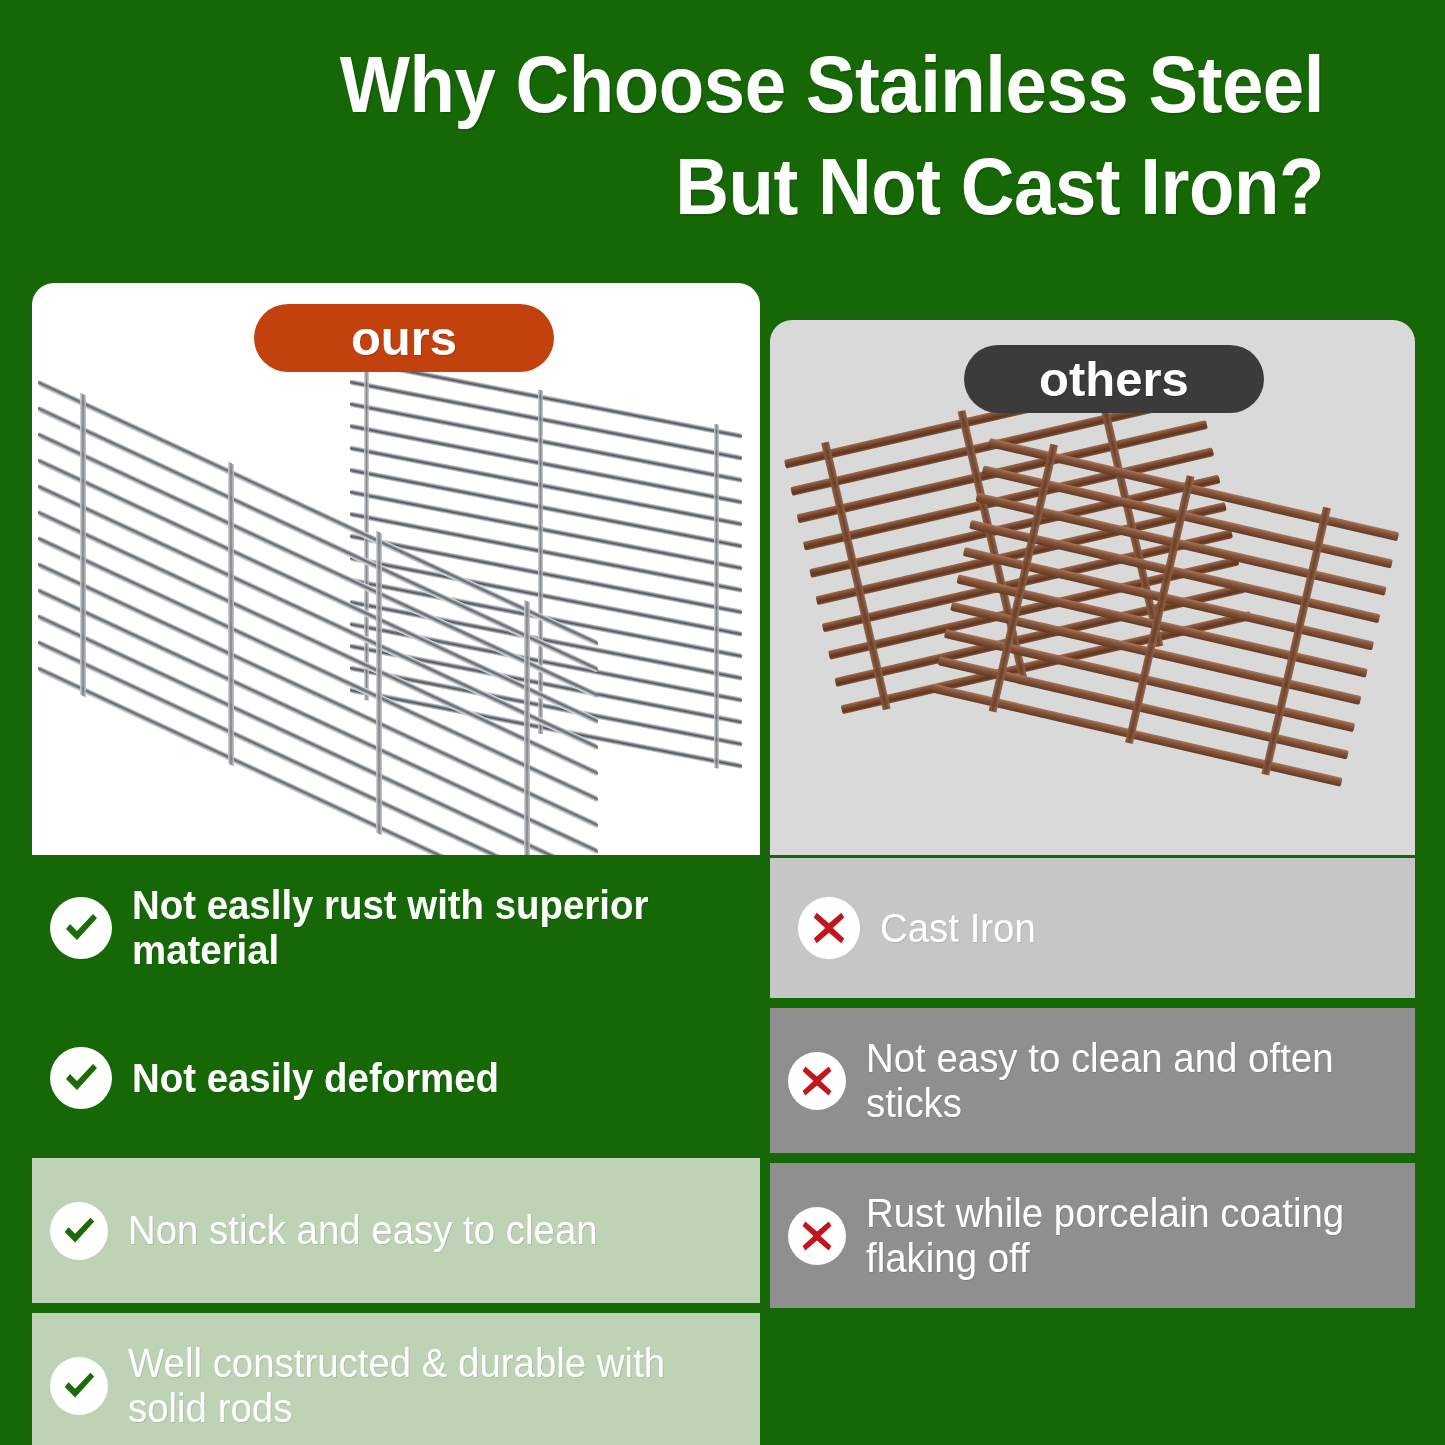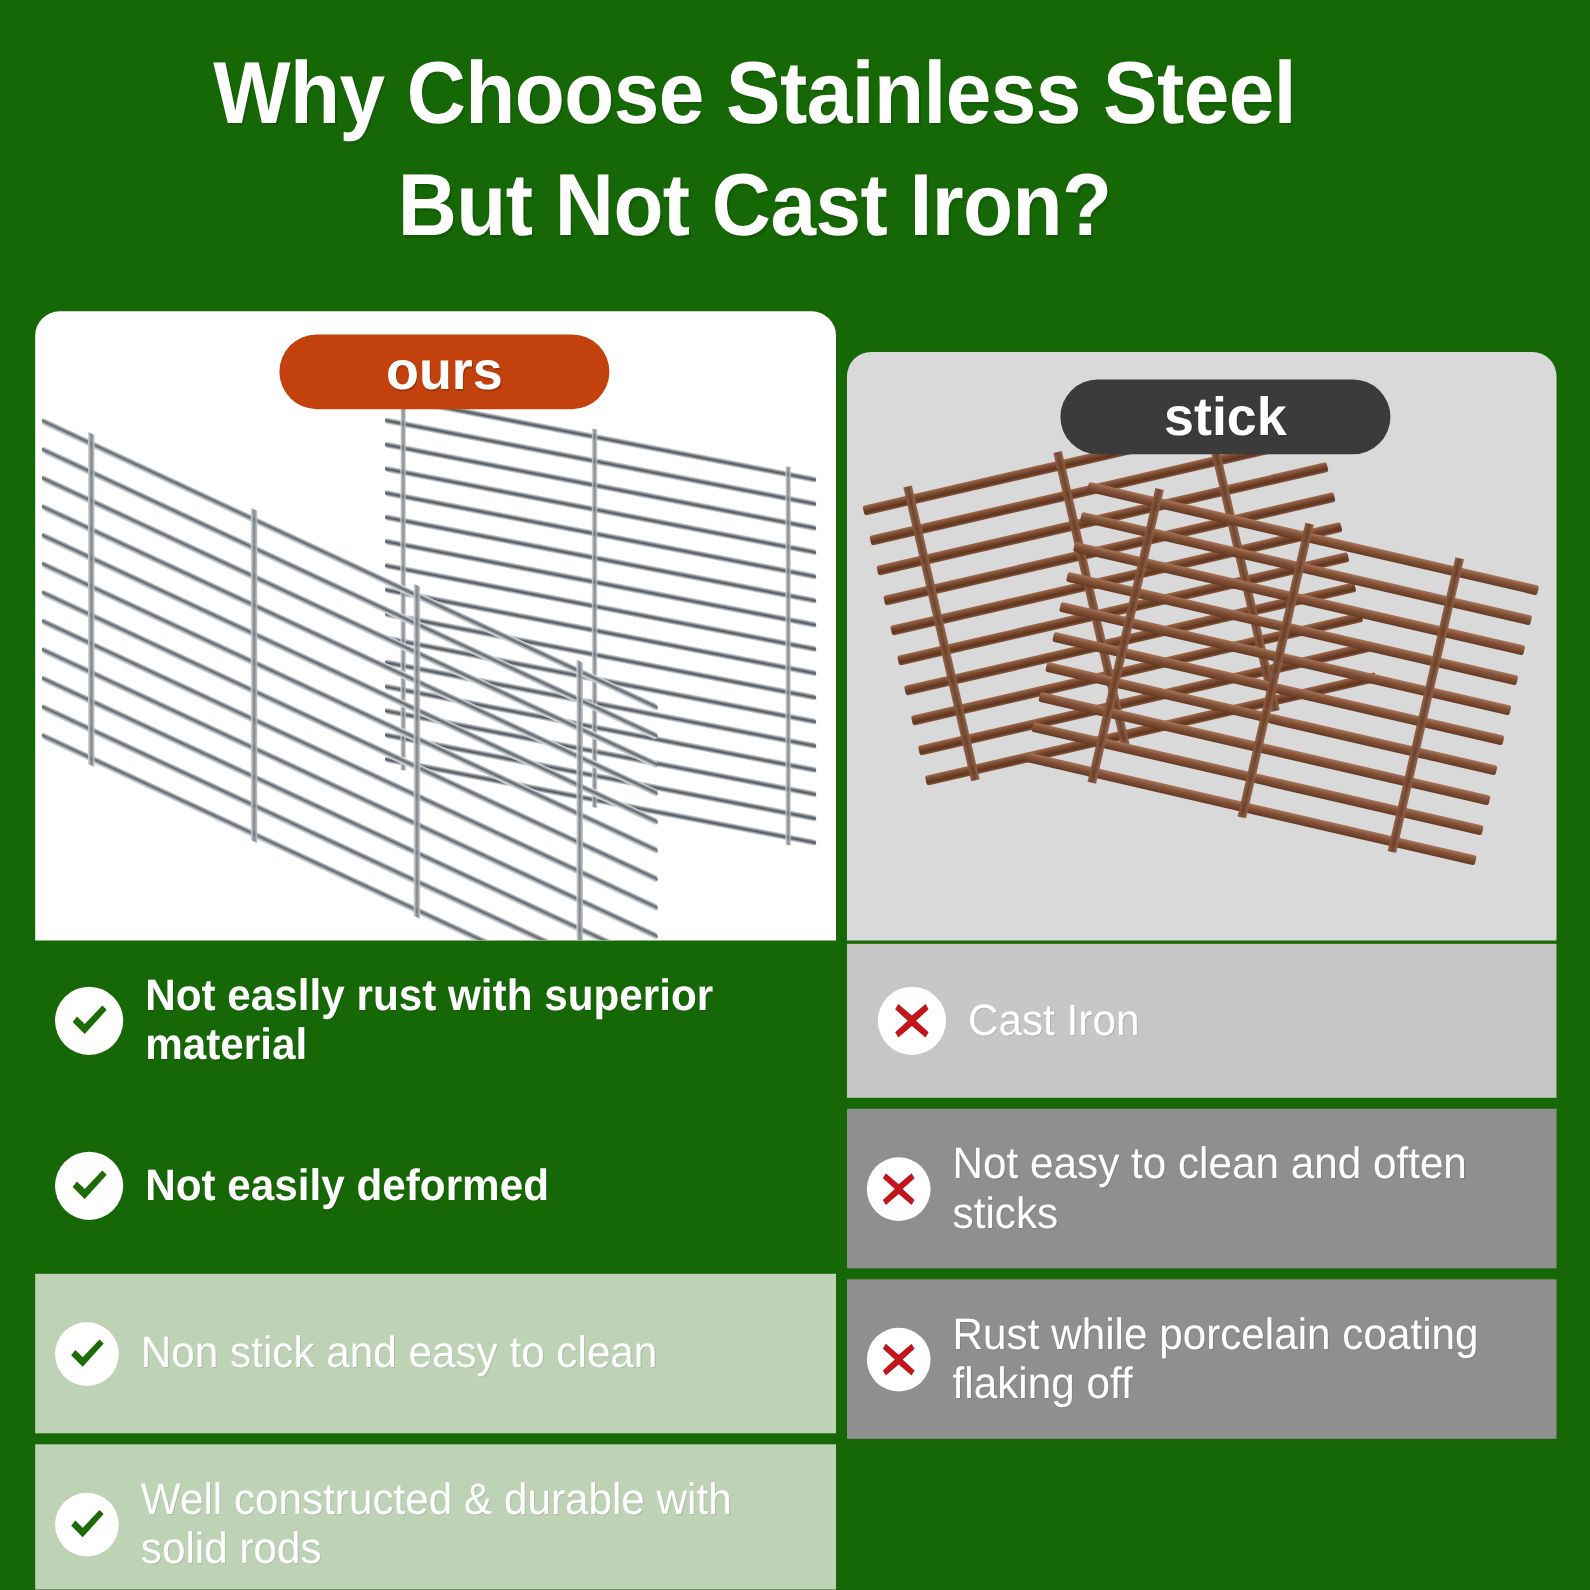--- a/index.html
+++ b/index.html
@@ -14,21 +14,21 @@
     overflow: hidden;
     position: relative;
   }
 
   
   .title-block {
     position: absolute;
     top: 34px;
     left: 0;
     width: 1372px;
-    text-align: center;
+    text-align: right;
     color: #ffffff;
   }
   .title-line {
     font-size: 80px;
     line-height: 1.28;
     font-weight: bold;
     letter-spacing: -0.5px;
     transform: scaleX(0.93);
     text-shadow: 2px 2px 0 rgba(0,0,0,0.12);
     white-space: nowrap;
@@ -285,21 +285,21 @@
       </g>
       <g opacity="0.95">
         <rect x="60" y="-8" width="8" height="274" fill="url(#rustCross)"></rect>
         <rect x="200" y="-8" width="8" height="274" fill="url(#rustCross)"></rect>
         <rect x="340" y="-8" width="8" height="274" fill="url(#rustCross)"></rect>
       </g>
     </g>
   </svg>
 </div>
 <div class="badge badge-others">
-  <span>stick</span>
+  <span>others</span>
 </div>
 
 <div class="rows-left">
 
   <div class="row row-ours-dark">
     <span class="icon-badge">
       <svg width="42" height="42" viewBox="0 0 42 42">
         <path d="M6 22 L10 17 L17 24 L33 7 L37 11 L17 33 Z" fill="#1d6b07"></path>
       </svg>
     </span>

